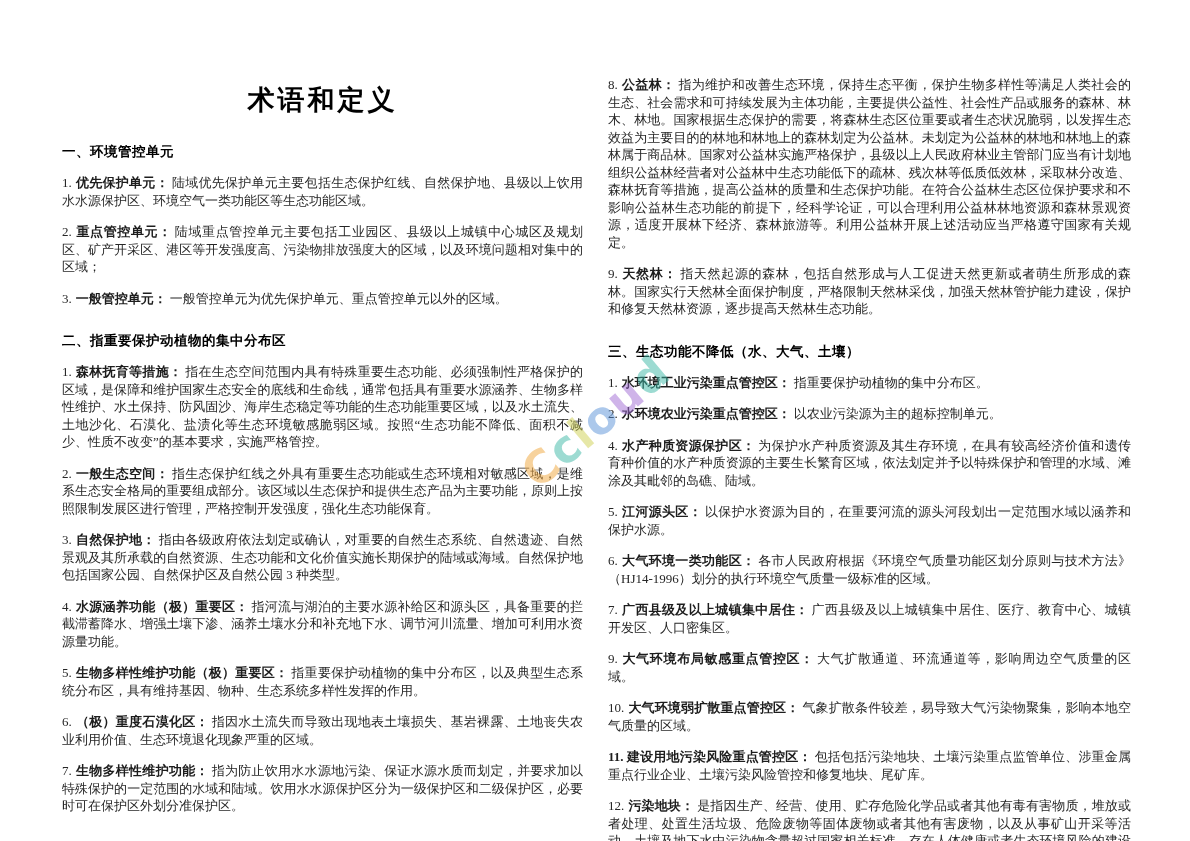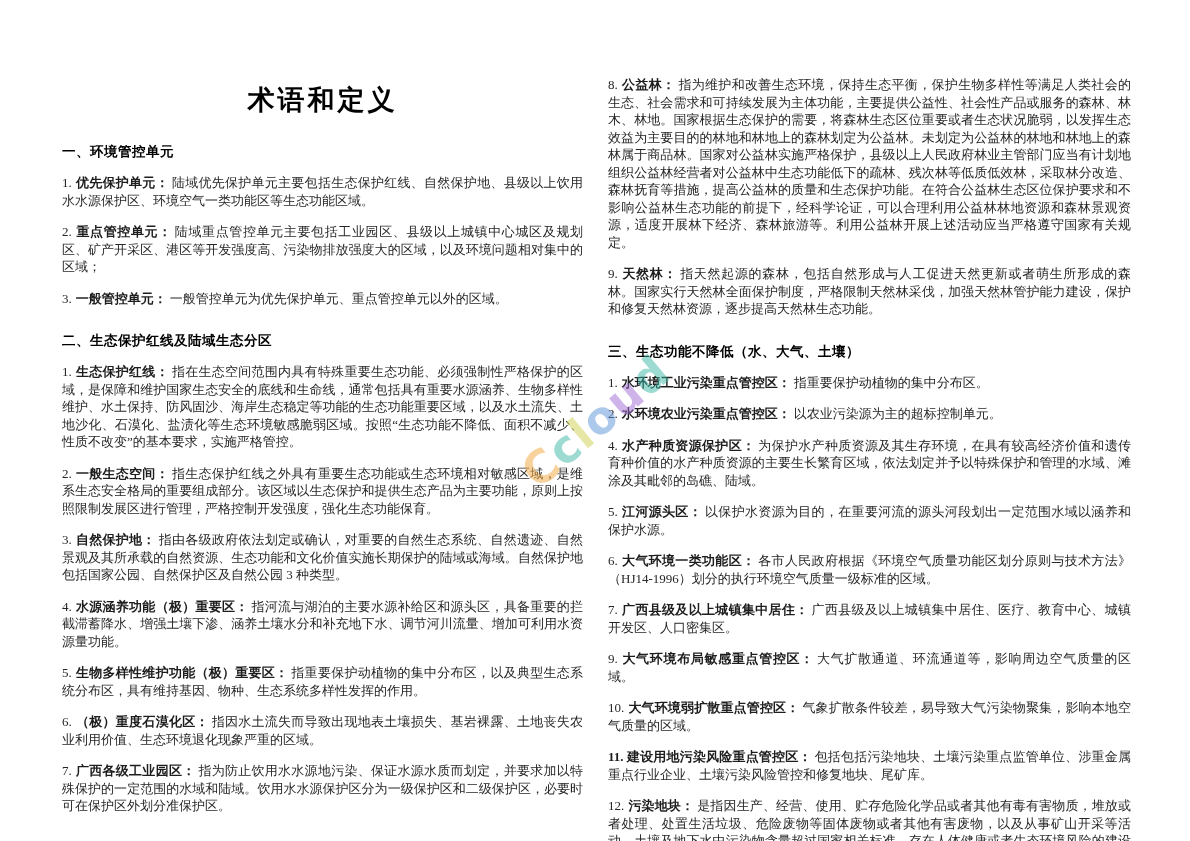--- a/index.html
+++ b/index.html
@@ -49,29 +49,29 @@
 
   <div class="col col-left">
     <h1 class="doc-title">术语和定义</h1>
 
     <h2 class="sec-heading">一、环境管控单元</h2>
 
     <p class="item"><span class="num">1.</span><b class="term">优先保护单元：</b><span class="def">陆域优先保护单元主要包括生态保护红线、自然保护地、县级以上饮用水水源保护区、环境空气一类功能区等生态功能区域。</span></p>
     <p class="item"><span class="num">2.</span><b class="term">重点管控单元：</b><span class="def">陆域重点管控单元主要包括工业园区、县级以上城镇中心城区及规划区、矿产开采区、港区等开发强度高、污染物排放强度大的区域，以及环境问题相对集中的区域；</span></p>
     <p class="item"><span class="num">3.</span><b class="term">一般管控单元：</b><span class="def">一般管控单元为优先保护单元、重点管控单元以外的区域。</span></p>
 
-    <h2 class="sec-heading">二、生态保护红线及陆域生态分区</h2>
+    <h2 class="sec-heading">二、指重要保护动植物的集中分布区</h2>
 
-    <p class="item"><span class="num">1.</span><b class="term">生态保护红线：</b><span class="def">指在生态空间范围内具有特殊重要生态功能、必须强制性严格保护的区域，是保障和维护国家生态安全的底线和生命线，通常包括具有重要水源涵养、生物多样性维护、水土保持、防风固沙、海岸生态稳定等功能的生态功能重要区域，以及水土流失、土地沙化、石漠化、盐渍化等生态环境敏感脆弱区域。按照“生态功能不降低、面积不减少、性质不改变”的基本要求，实施严格管控。</span></p>
+    <p class="item"><span class="num">1.</span><b class="term">森林抚育等措施：</b><span class="def">指在生态空间范围内具有特殊重要生态功能、必须强制性严格保护的区域，是保障和维护国家生态安全的底线和生命线，通常包括具有重要水源涵养、生物多样性维护、水土保持、防风固沙、海岸生态稳定等功能的生态功能重要区域，以及水土流失、土地沙化、石漠化、盐渍化等生态环境敏感脆弱区域。按照“生态功能不降低、面积不减少、性质不改变”的基本要求，实施严格管控。</span></p>
     <p class="item"><span class="num">2.</span><b class="term">一般生态空间：</b><span class="def">指生态保护红线之外具有重要生态功能或生态环境相对敏感区域，是维系生态安全格局的重要组成部分。该区域以生态保护和提供生态产品为主要功能，原则上按照限制发展区进行管理，严格控制开发强度，强化生态功能保育。</span></p>
     <p class="item"><span class="num">3.</span><b class="term">自然保护地：</b><span class="def">指由各级政府依法划定或确认，对重要的自然生态系统、自然遗迹、自然景观及其所承载的自然资源、生态功能和文化价值实施长期保护的陆域或海域。自然保护地包括国家公园、自然保护区及自然公园 3 种类型。</span></p>
     <p class="item"><span class="num">4.</span><b class="term">水源涵养功能（极）重要区：</b><span class="def">指河流与湖泊的主要水源补给区和源头区，具备重要的拦截滞蓄降水、增强土壤下渗、涵养土壤水分和补充地下水、调节河川流量、增加可利用水资源量功能。</span></p>
     <p class="item"><span class="num">5.</span><b class="term">生物多样性维护功能（极）重要区：</b><span class="def">指重要保护动植物的集中分布区，以及典型生态系统分布区，具有维持基因、物种、生态系统多样性发挥的作用。</span></p>
     <p class="item"><span class="num">6.</span><b class="term">（极）重度石漠化区：</b><span class="def">指因水土流失而导致出现地表土壤损失、基岩裸露、土地丧失农业利用价值、生态环境退化现象严重的区域。</span></p>
-    <p class="item"><span class="num">7.</span><b class="term">广西各级工业园区：</b><span class="def">指为防止饮用水水源地污染、保证水源水质而划定，并要求加以特殊保护的一定范围的水域和陆域。饮用水水源保护区分为一级保护区和二级保护区，必要时可在保护区外划分准保护区。</span></p>
+    <p class="item"><span class="num">7.</span><b class="term">生物多样性维护功能：</b><span class="def">指为防止饮用水水源地污染、保证水源水质而划定，并要求加以特殊保护的一定范围的水域和陆域。饮用水水源保护区分为一级保护区和二级保护区，必要时可在保护区外划分准保护区。</span></p>
   </div>
 
   <div class="col col-right">
     <p class="item"><span class="num">8.</span><b class="term">公益林：</b><span class="def">指为维护和改善生态环境，保持生态平衡，保护生物多样性等满足人类社会的生态、社会需求和可持续发展为主体功能，主要提供公益性、社会性产品或服务的森林、林木、林地。国家根据生态保护的需要，将森林生态区位重要或者生态状况脆弱，以发挥生态效益为主要目的的林地和林地上的森林划定为公益林。未划定为公益林的林地和林地上的森林属于商品林。国家对公益林实施严格保护，县级以上人民政府林业主管部门应当有计划地组织公益林经营者对公益林中生态功能低下的疏林、残次林等低质低效林，采取林分改造、森林抚育等措施，提高公益林的质量和生态保护功能。在符合公益林生态区位保护要求和不影响公益林生态功能的前提下，经科学论证，可以合理利用公益林林地资源和森林景观资源，适度开展林下经济、森林旅游等。利用公益林开展上述活动应当严格遵守国家有关规定。</span></p>
     <p class="item"><span class="num">9.</span><b class="term">天然林：</b><span class="def">指天然起源的森林，包括自然形成与人工促进天然更新或者萌生所形成的森林。国家实行天然林全面保护制度，严格限制天然林采伐，加强天然林管护能力建设，保护和修复天然林资源，逐步提高天然林生态功能。</span></p>
 
     <h2 class="sec-heading">三、生态功能不降低（水、大气、土壤）</h2>
 
     <p class="item"><span class="num">1.</span><b class="term">水环境工业污染重点管控区：</b><span class="def">指重要保护动植物的集中分布区。</span></p>
     <p class="item"><span class="num">2.</span><b class="term">水环境农业污染重点管控区：</b><span class="def">以农业污染源为主的超标控制单元。</span></p>

